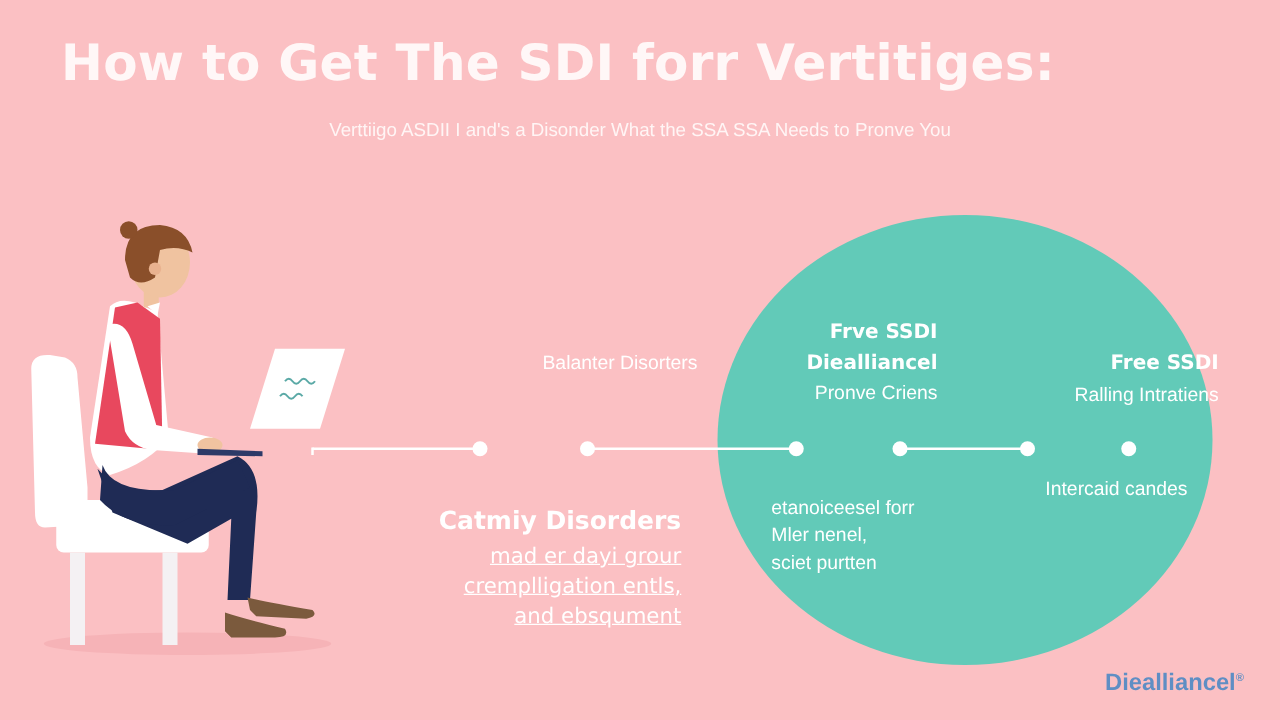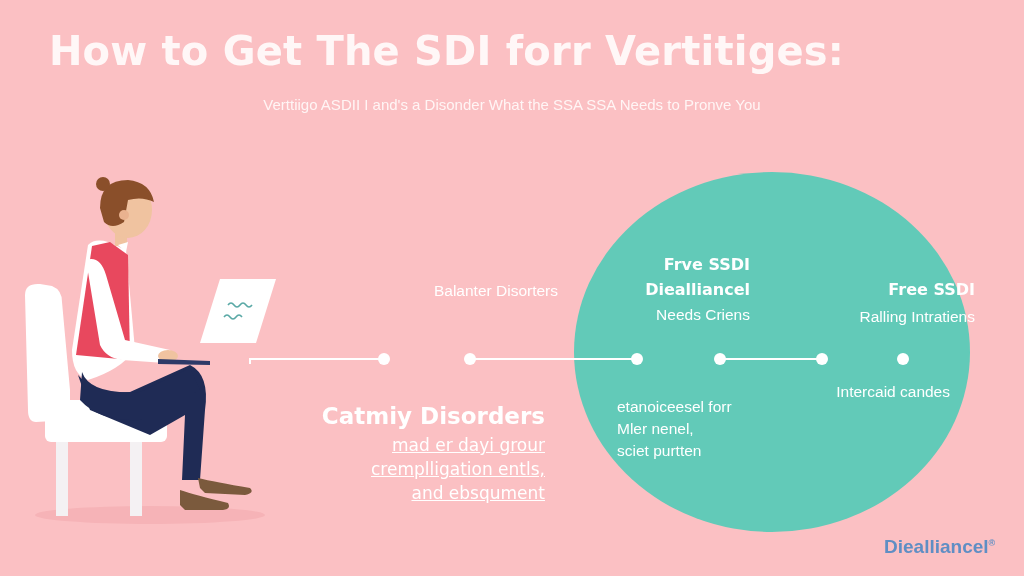--- a/index.html
+++ b/index.html
@@ -104,30 +104,30 @@
   <div class="dot" style="left:897px;"></div>
 </div>
 
 <div class="text-block" style="left:328px;top:276px;width:230px;">
   <div class="p" style="margin-top:4px;">Balanter Disorters</div>
 </div>
 
 <div class="text-block" style="left:570px;top:252px;width:180px;">
   <div class="h">Frve SSDI</div>
   <div class="h">Diealliancel</div>
-  <div class="p" style="margin-top:2px;">Needs Criens</div>
+  <div class="p" style="margin-top:2px;">Pronve Criens</div>
 </div>
 
 <div class="text-block" style="left:775px;top:277px;width:200px;">
   <div class="h">Free SSDI</div>
   <div class="p" style="margin-top:4px;">Ralling Intratiens</div>
 </div>
 
 <div class="text-block" style="left:315px;top:404px;width:230px;">
-  <div class="h" style="font-size:23px;">Catmiy Disorders</div>
+  <div class="h" style="font-size:20px;">Catmiy Disorders</div>
   <div class="left-p" style="margin-top:4px;">mad er dayi grour</div>
   <div class="left-p">cremplligation entls,</div>
   <div class="left-p">and ebsqument</div>
 </div>
 
 <div style="position:absolute;left:617px;top:396px;width:180px;">
   <div class="p">etanoiceesel forr</div>
   <div class="p">Mler nenel,</div>
   <div class="p">sciet purtten</div>
 </div>

